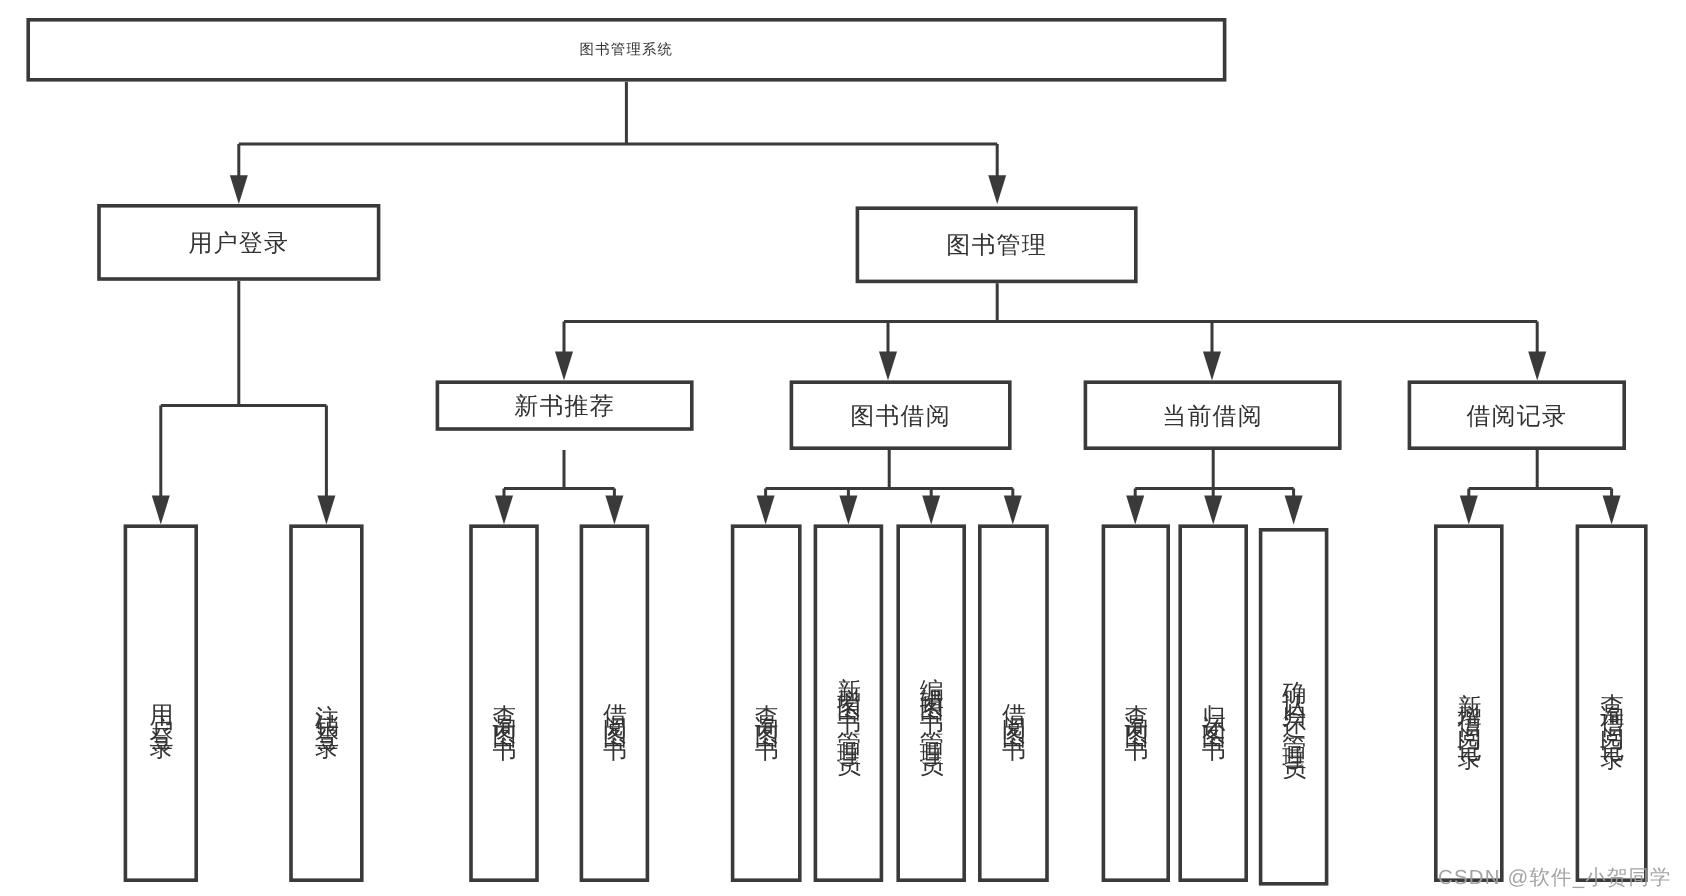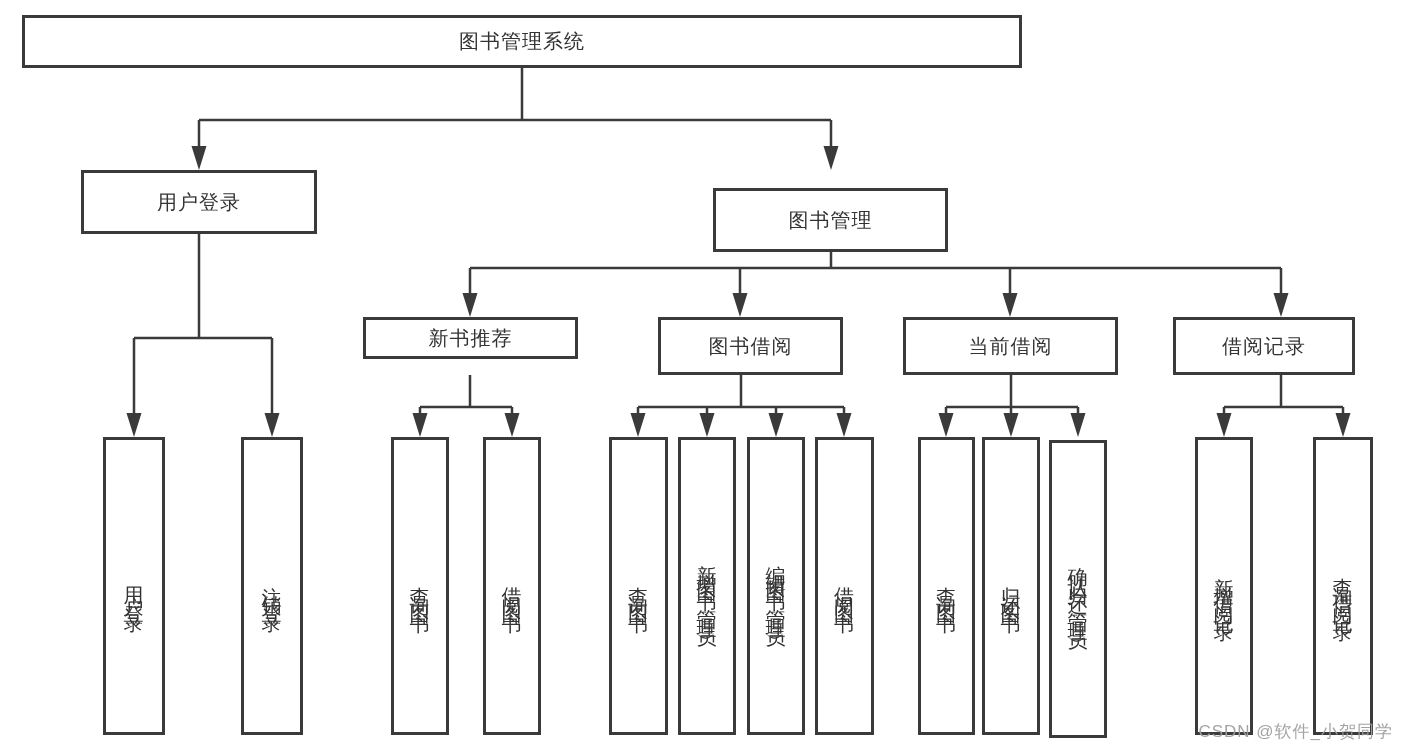--- a/index.html
+++ b/index.html
@@ -33,21 +33,21 @@
     justify-content: center;
     color: #333333;
     z-index: 2;
   }
   .hbox {
     font-size: 20px;
     letter-spacing: 1px;
     white-space: nowrap;
   }
   .root-box {
-    font-size: 20px;
+    font-size: 12px;
   }
   .leaf {
     writing-mode: vertical-rl;
     text-orientation: mixed;
     font-size: 20px;
     letter-spacing: 9px;
     line-height: 1;
     padding-top: 6px;
   }
   .watermark {
@@ -109,21 +109,21 @@
       <polygon points="1070.5,413 1085.5,413 1078,437"></polygon>
 
       <polygon points="1216.5,413 1231.5,413 1224,437"></polygon>
       <polygon points="1335.5,413 1350.5,413 1343,437"></polygon>
     </g>
   </svg>
 
   <div class="box hbox root-box" style="left:22px; top:15px; width:1000px; height:53px;">图书管理系统</div>
 
   <div class="box hbox" style="left:81px; top:170px; width:236px; height:64px;">用户登录</div>
-  <div class="box hbox" style="left:713px; top:188px; width:235px; height:64px;">图书管理</div>
+  <div class="box hbox" style="left:713px; top:172px; width:235px; height:64px;">图书管理</div>
 
   <div class="box hbox" style="left:363px; top:317px; width:215px; height:42px;">新书推荐</div>
   <div class="box hbox" style="left:658px; top:317px; width:185px; height:58px;">图书借阅</div>
   <div class="box hbox" style="left:903px; top:317px; width:215px; height:58px;">当前借阅</div>
   <div class="box hbox" style="left:1173px; top:317px; width:182px; height:58px;">借阅记录</div>
 
   <div class="box leaf" style="left:103px; top:437px; width:62px; height:298px;">用户登录</div>
   <div class="box leaf" style="left:241px; top:437px; width:62px; height:298px;">注销登录</div>
 
   <div class="box leaf" style="left:391px; top:437px; width:58px; height:298px;">查询图书</div>

